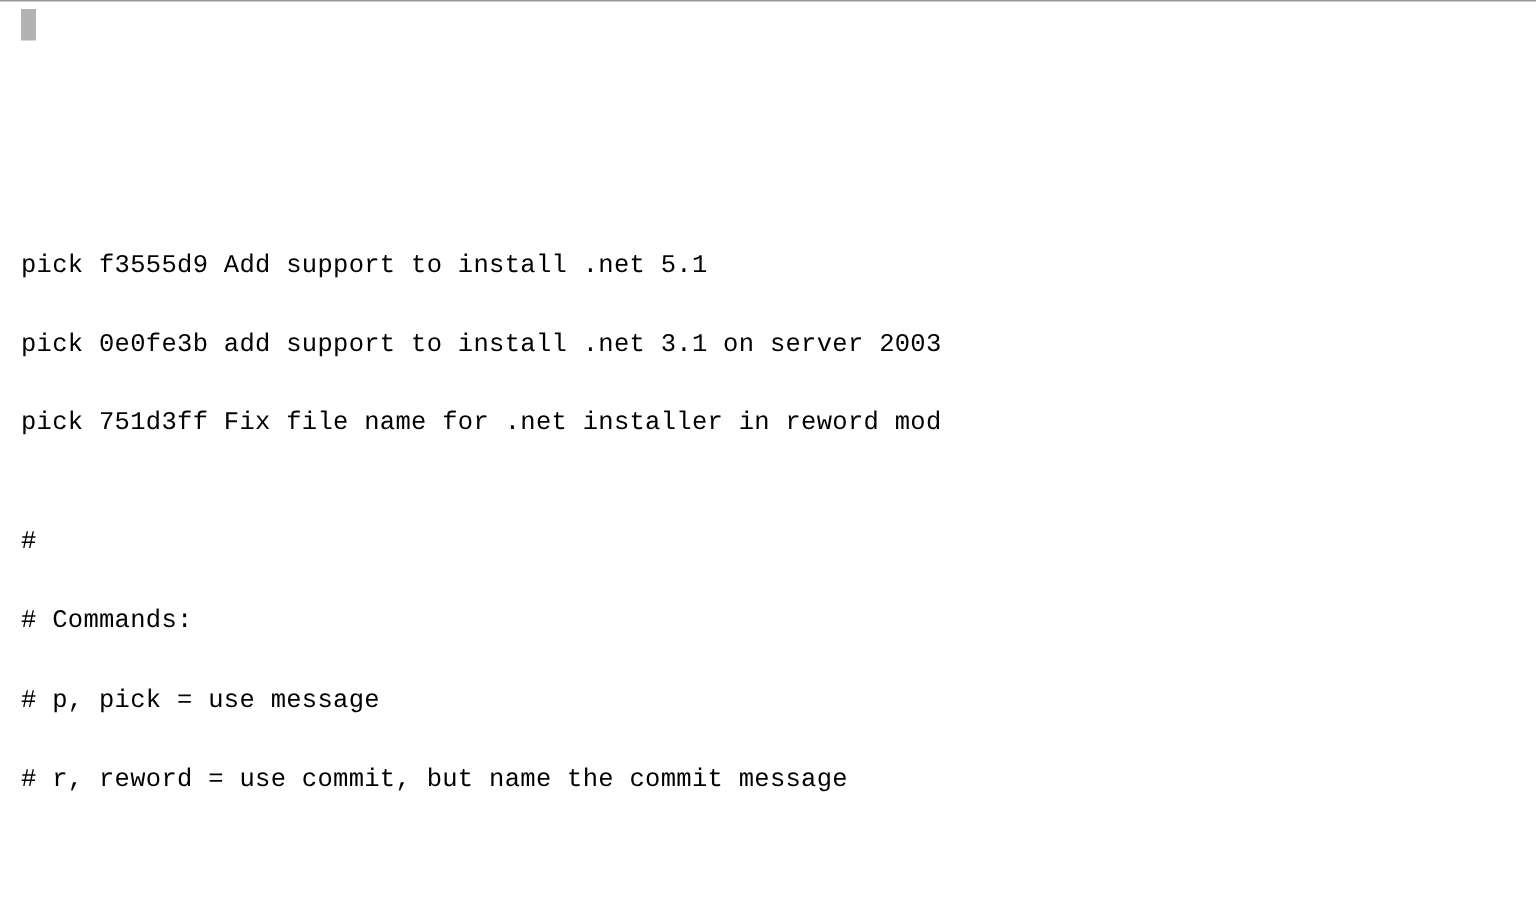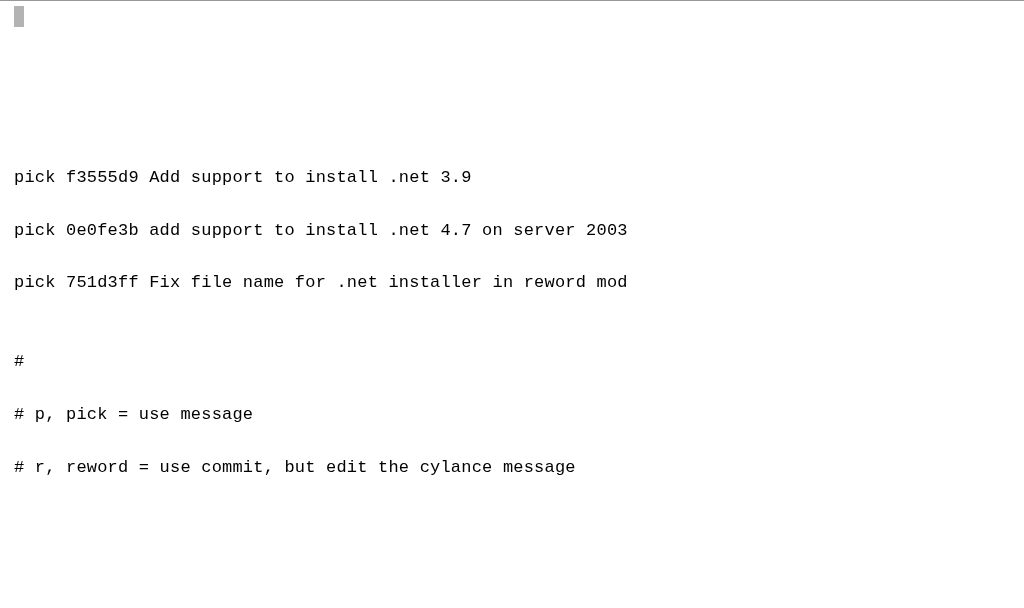--- a/index.html
+++ b/index.html
@@ -35,27 +35,28 @@
       z-index: 1;
     }
   </style>
 </head>
 <body>
 
 
 
 <div class="cursor-block"></div>
 <div class="editor">
-<div class="line">pick f3555d9 Add support to install .net 3.9</div>
-<div class="line">pick 0e0fe3b add support to install .net 4.7 on server 2003</div>
+<div class="line">pick f3555d9 Add support to install .net 5.1</div>
+<div class="line">pick 0e0fe3b add support to install .net 3.1 on server 2003</div>
 <div class="line">pick 751d3ff Fix file name for .net installer in reword mod</div>
 <div class="line"></div>
 <div class="line">#</div>
+<div class="line"># Commands:</div>
 <div class="line"># p, pick = use message</div>
-<div class="line"># r, reword = use commit, but edit the cylance message</div>
+<div class="line"># r, reword = use commit, but name the commit message</div>
 
 
 
 
 
 
 
 
 
 

